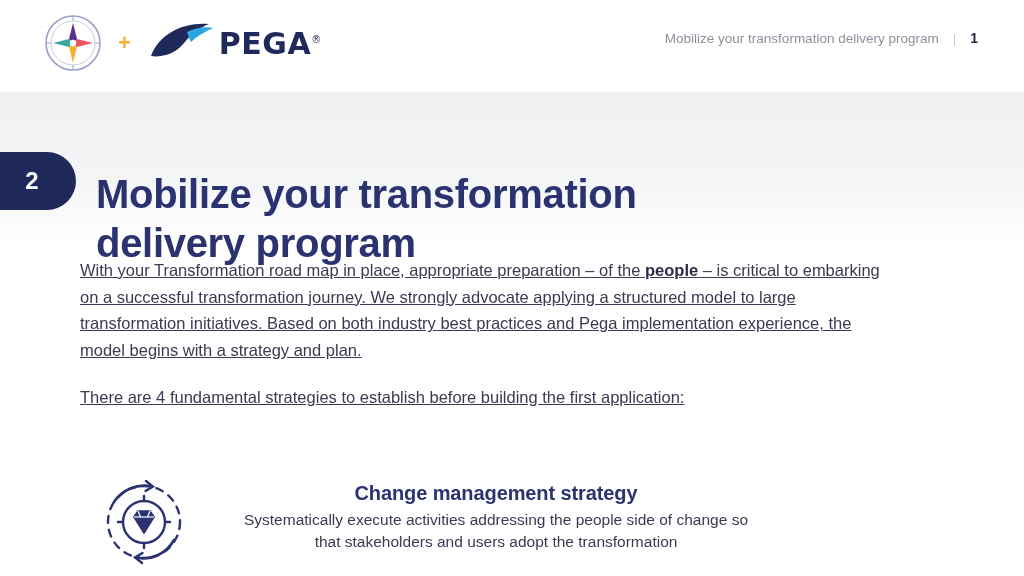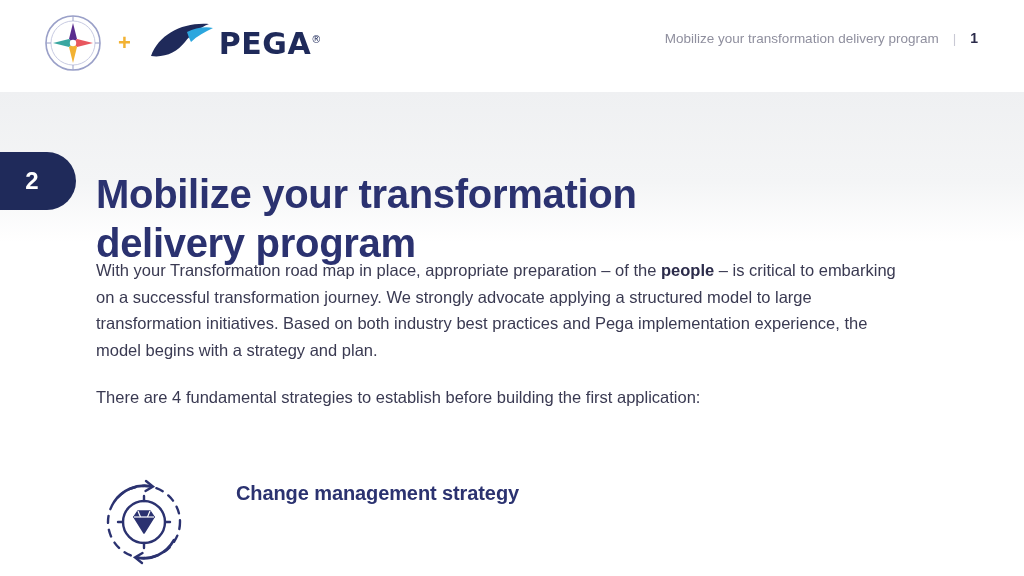--- a/index.html
+++ b/index.html
@@ -123,26 +123,27 @@
     font-size: 40px;
     line-height: 1.22;
     font-weight: bold;
     color: #2b3270;
     letter-spacing: -0.3px;
   }
 
   
   .body-copy {
     position: absolute;
-    left: 96px;
+    left: 80px;
     top: 257px;
     width: 820px;
     font-size: 16.5px;
     line-height: 1.62;
     color: #3a3a52;
+    text-decoration: underline;
   }
   .body-copy p {
     margin: 0;
   }
   .body-copy .para-2 {
     margin-top: 20px;
   }
   .body-copy b {
     font-weight: bold;
     color: #2b2b4a;
@@ -271,15 +272,16 @@
       <g stroke="#ffffff" stroke-width="1.2" fill="none">
         <line x1="42" y1="39" x2="44.5" y2="45"></line>
         <line x1="54" y1="39" x2="51.5" y2="45"></line>
         <line x1="38" y1="45" x2="58" y2="45"></line>
       </g>
     </svg>
   </div>
 
   <div class="strategy-text">
     <h2 class="strategy-heading">Change management strategy</h2>
+    <p class="strategy-desc">Systematically execute activities addressing the people side of change so that stakeholders and users adopt the transformation</p>
   </div>
 
 </div>
 
 </body></html>

